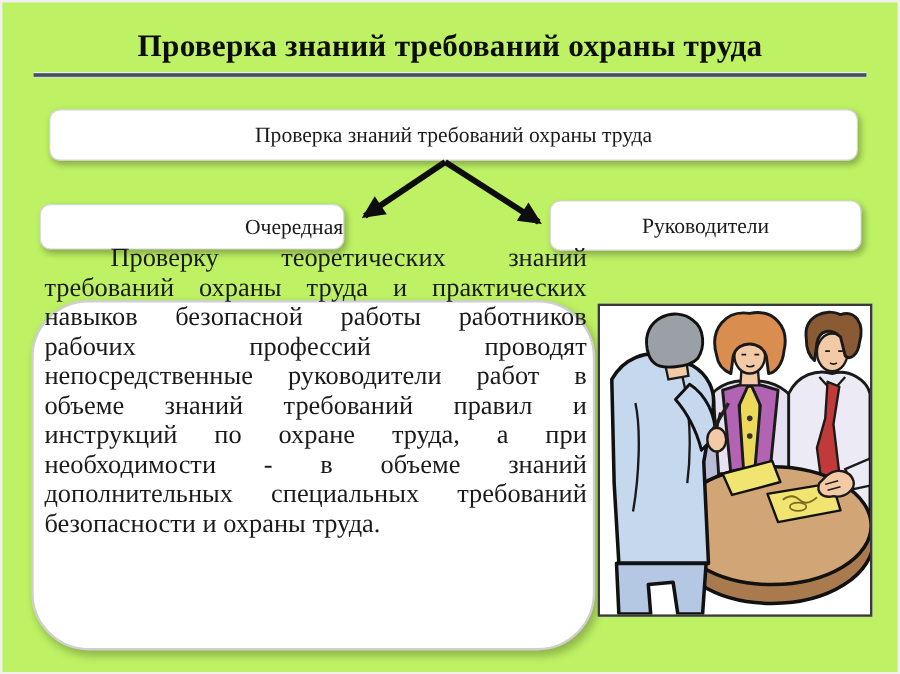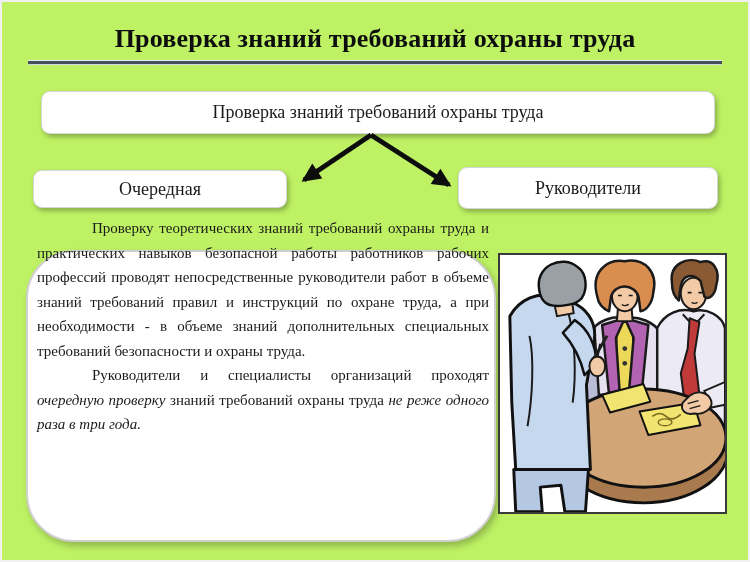--- a/index.html
+++ b/index.html
@@ -30,35 +30,35 @@
   .box{
     position:absolute;
     background:#ffffff;
     border:1px solid #d6d6d6;
     border-radius:9px;
     box-shadow:2px 3px 5px rgba(0,0,0,0.28);
     display:flex;align-items:center;justify-content:center;
     font-size:18px;color:#1a1a1a;
   }
   .box-root{left:41px;top:91px;width:672px;height:41px;}
-  .box-left{left:33px;top:170px;width:252px;height:36px;}
+  .box-left{left:33px;top:170px;width:252px;height:36px;justify-content:flex-end;}
   .box-right{left:458px;top:167px;width:258px;height:40px;}
   .arrows{position:absolute;left:270px;top:131px;width:200px;height:62px;}
   .text-panel{
     position:absolute;left:26px;top:250px;width:466px;height:288px;
     background:#ffffff;
     border:2px solid #cfcfcf;
     border-radius:48px;
     box-shadow:3px 4px 7px rgba(0,0,0,0.25);
     z-index:1;
   }
   .body-text{
-    position:absolute;left:37px;top:216px;width:452px;
+    position:absolute;left:37px;top:203px;width:452px;
     z-index:2;
-    font-size:15px;line-height:24.5px;
+    font-size:22px;line-height:24.5px;
     text-align:justify;
   }
   .body-text p{margin:0;text-indent:55px;}
   .seg-italic{font-style:italic;}
   .picture{
     position:absolute;left:498px;top:253px;width:229px;height:261px;
     background:#ffffff;
     border:2px solid #3a3a3a;
     z-index:3;
     box-sizing:border-box;
@@ -92,21 +92,20 @@
   </div>
 
   <div class="box box-right">
     <span>Руководители</span>
   </div>
 
   <div class="text-panel"></div>
 
   <div class="body-text">
     <p>Проверку теоретических знаний требований охраны труда и практических навыков безопасной работы работников рабочих профессий проводят непосредственные руководители работ в объеме знаний требований правил и инструкций по охране труда, а при необходимости - в объеме знаний дополнительных специальных требований безопасности и охраны труда.</p>
-    <p><span>Руководители и специалисты организаций проходят </span><span class="seg-italic">очередную проверку</span><span> знаний требований охраны труда </span><span class="seg-italic">не реже одного раза в три года.</span></p>
   </div>
 
   <div class="picture">
     <svg viewBox="0 0 229 261" xmlns="http://www.w3.org/2000/svg">
       <rect x="0" y="0" width="229" height="261" fill="#ffffff"></rect>
 
       <g>
         <path d="M92,78 C100,66 116,61 127,64 C140,61 158,68 164,80 L169,142 L88,142 Z" fill="#e6e1f0" stroke="#1a1a1a" stroke-width="2.5" stroke-linejoin="round"></path>
         <path d="M119,68 L135,68 L137,142 L117,142 Z" fill="#ecd95a" stroke="#1a1a1a" stroke-width="2"></path>
         <circle cx="127" cy="95" r="2.4" fill="#333"></circle>

